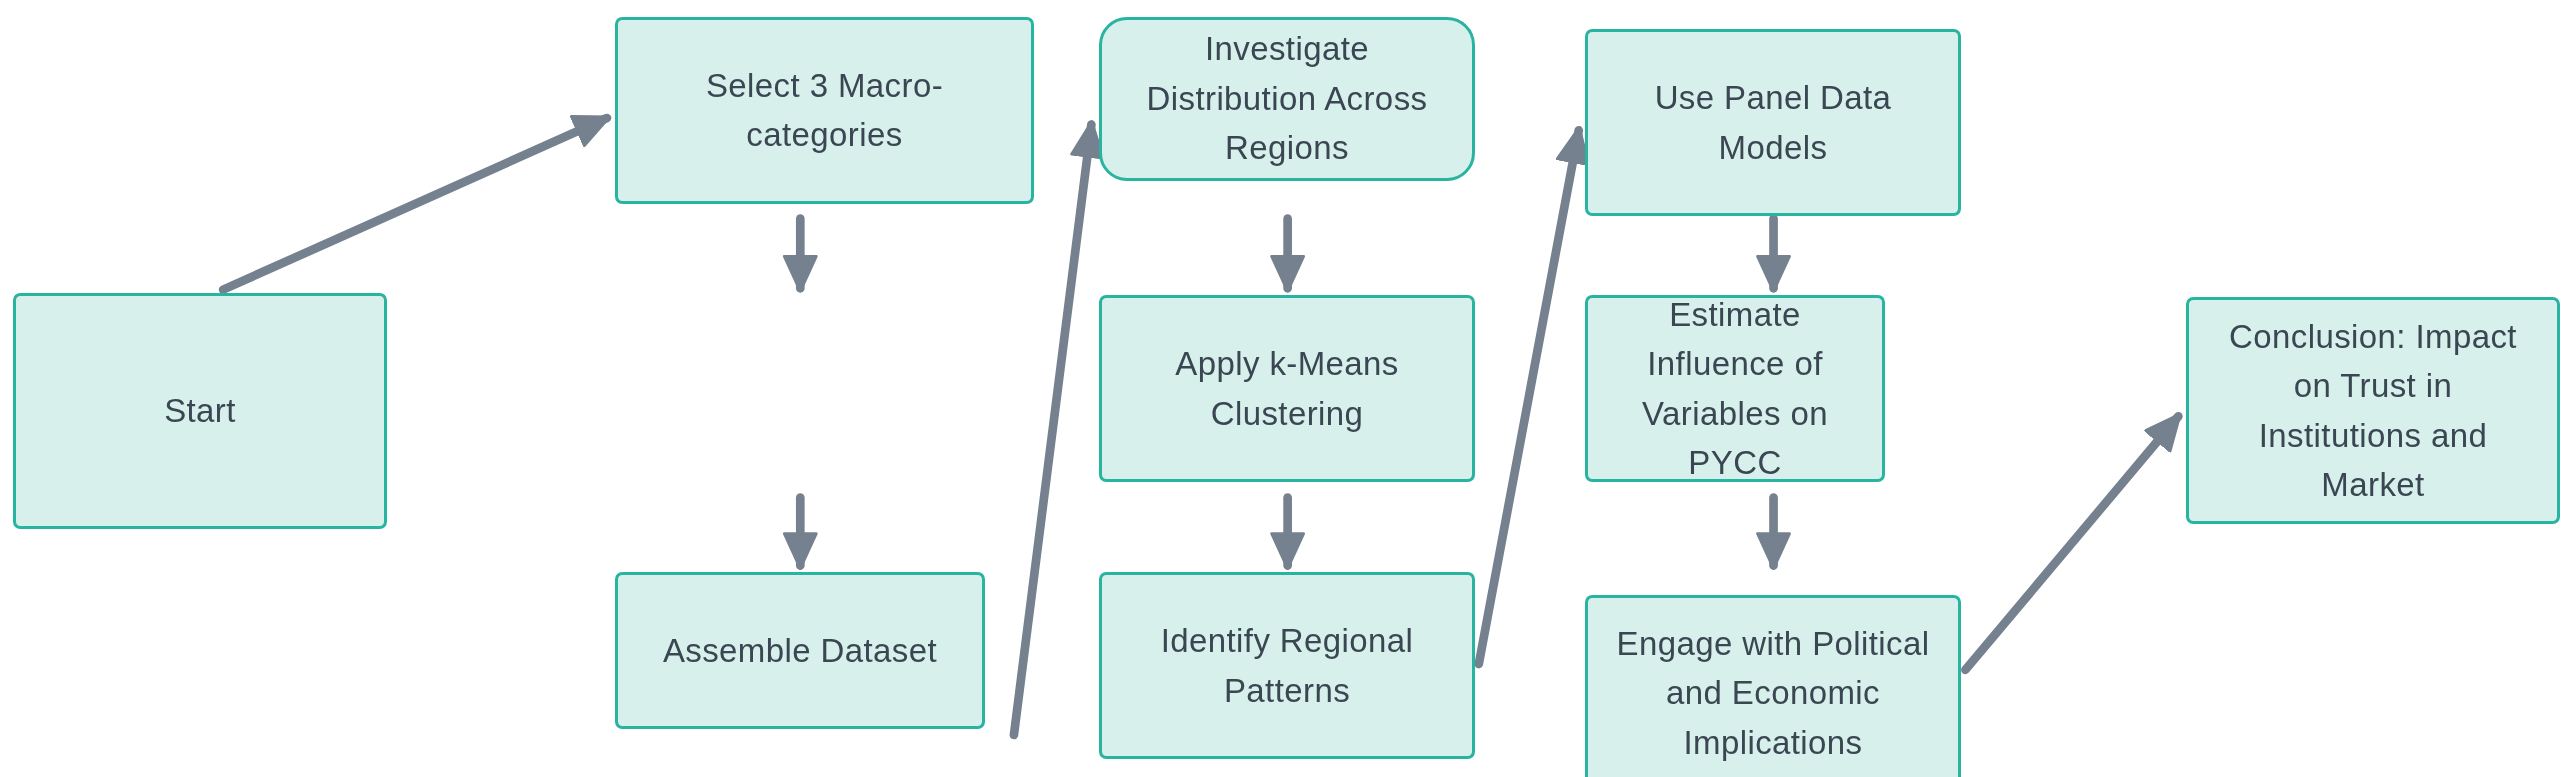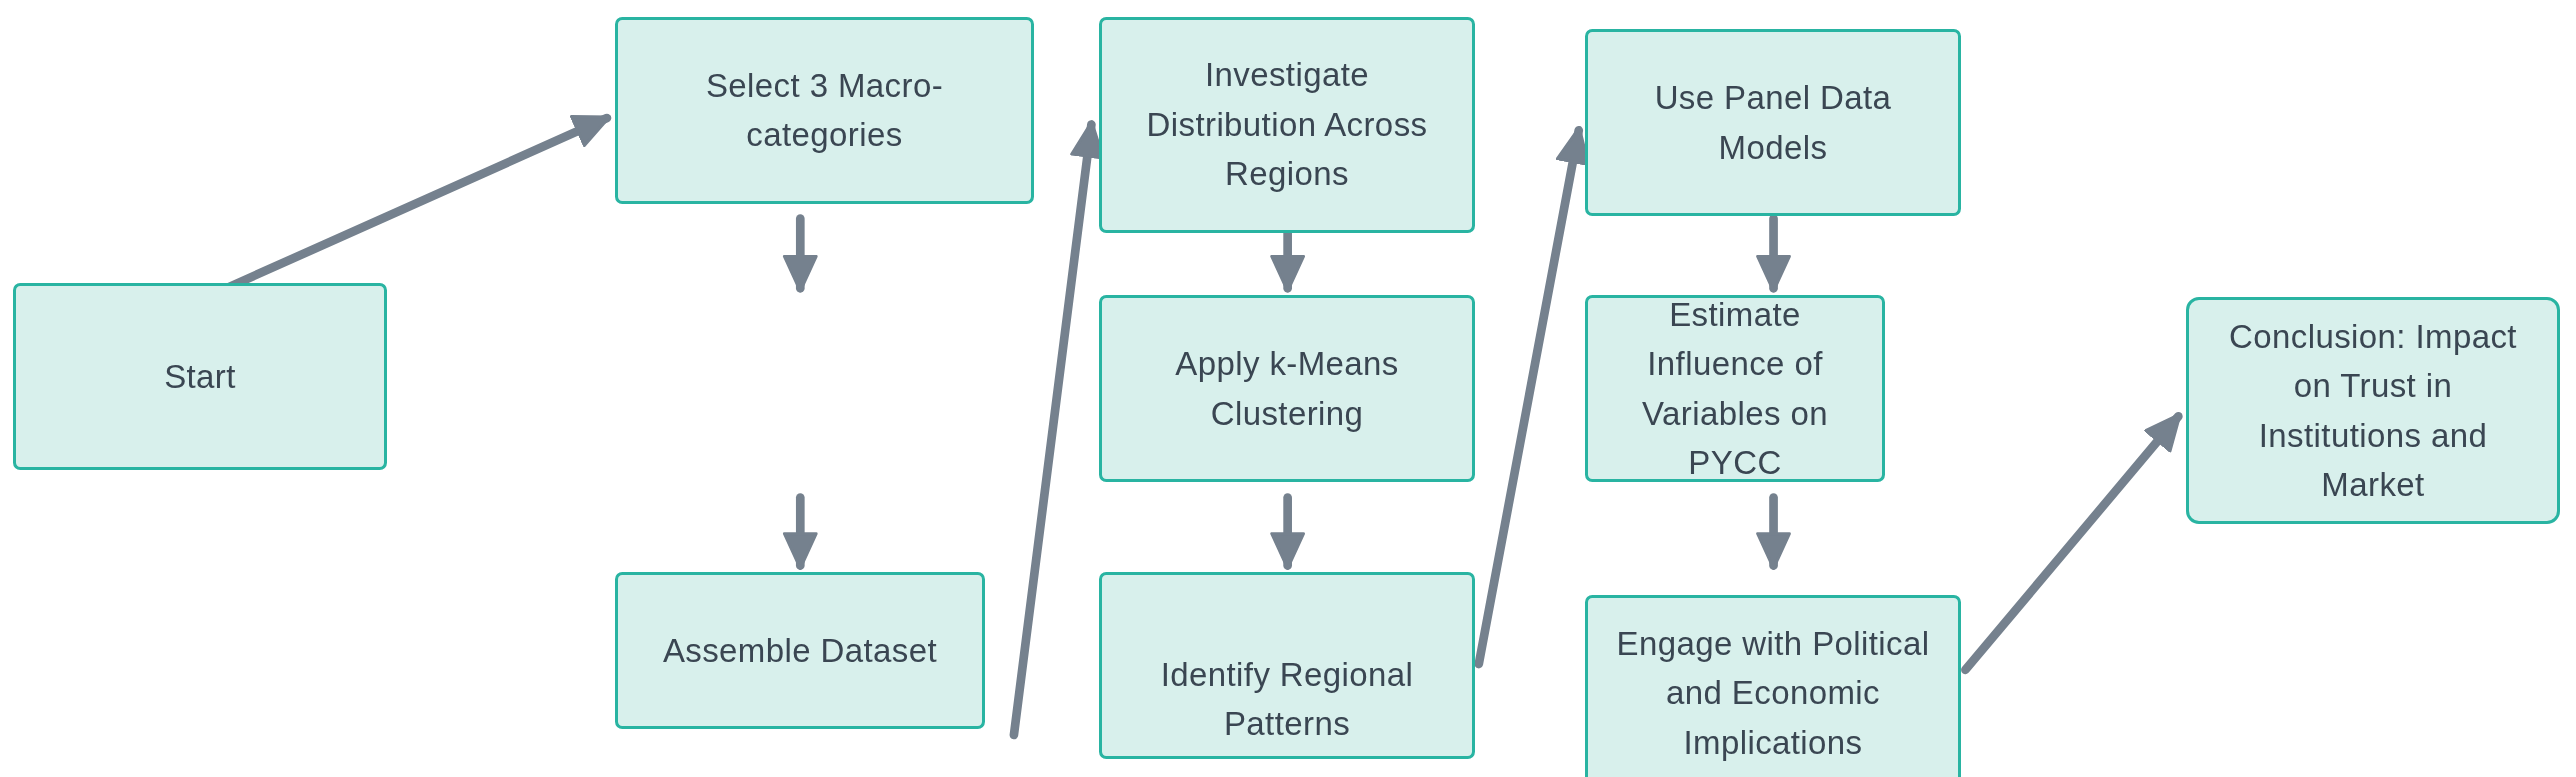--- a/index.html
+++ b/index.html
@@ -64,67 +64,67 @@
     <line x1="1105" y1="687" x2="1105" y2="781" marker-end="url(#head)"></line>
     <line x1="1400" y1="1015" x2="1507" y2="172" marker-end="url(#head)"></line>
     <line x1="1778" y1="302" x2="1778" y2="398" marker-end="url(#head)"></line>
     <line x1="1778" y1="687" x2="1778" y2="781" marker-end="url(#head)"></line>
     <line x1="2042" y1="917" x2="2180" y2="180" marker-end="url(#head)"></line>
     <line x1="2449" y1="302" x2="2449" y2="398" marker-end="url(#head)"></line>
     <line x1="2449" y1="687" x2="2449" y2="781" marker-end="url(#head)"></line>
     <line x1="2714" y1="925" x2="3008" y2="575" marker-end="url(#head)"></line>
   </svg>
 
-  <div class="node" style="left:13px; top:283px; width:374px; height:187px;text-align:right;">
+  <div class="node" style="left:13px; top:293px; width:374px; height:236px;text-align:right;">
     <span class="label">Start</span>
   </div>
 
   <div class="node" style="left:615px; top:16.7px; width:419px; height:187px;">
     <span class="label">Select 3 Macro-
 categories</span>
   </div>
 
 
   <div class="node" style="left:615px; top:572px; width:370px; height:157px;">
     <span class="label">Assemble Dataset</span>
   </div>
 
-  <div class="node" style="left:1099px; top:16.7px; width:376px; height:216px;">
+  <div class="node" style="left:1099px; top:16.7px; width:376px; height:164px;border-radius:28px;">
     <span class="label">Investigate
 Distribution Across
 Regions</span>
   </div>
 
   <div class="node" style="left:1099px; top:295px; width:376px; height:187px;">
     <span class="label">Apply k-Means
 Clustering</span>
   </div>
 
-  <div class="node" style="left:1099px; top:572px; width:376px; height:187px;align-items:flex-end;">
+  <div class="node" style="left:1099px; top:572px; width:376px; height:187px;">
     <span class="label">Identify Regional
 Patterns</span>
   </div>
 
   <div class="node" style="left:1585px; top:29px; width:376px; height:187px;">
     <span class="label">Use Panel Data
 Models</span>
   </div>
 
   <div class="node" style="left:1585px; top:295px; width:300px; height:187px;">
     <span class="label">Estimate Influence of
 Variables on PYCC</span>
   </div>
 
   <div class="node" style="left:1585px; top:572px; width:376px; height:196px;margin-top:23px;">
     <span class="label">Engage with Political
 and Economic
 Implications</span>
   </div>
 
-  <div class="node" style="left:2186px; top:297px; width:374px; height:227px;border-radius:13px;">
+  <div class="node" style="left:2186px; top:297px; width:374px; height:227px;">
     <span class="label">Conclusion: Impact
 on Trust in
 Institutions and
 Market</span>
   </div>
 
 </div>
 
 
 </body></html>

